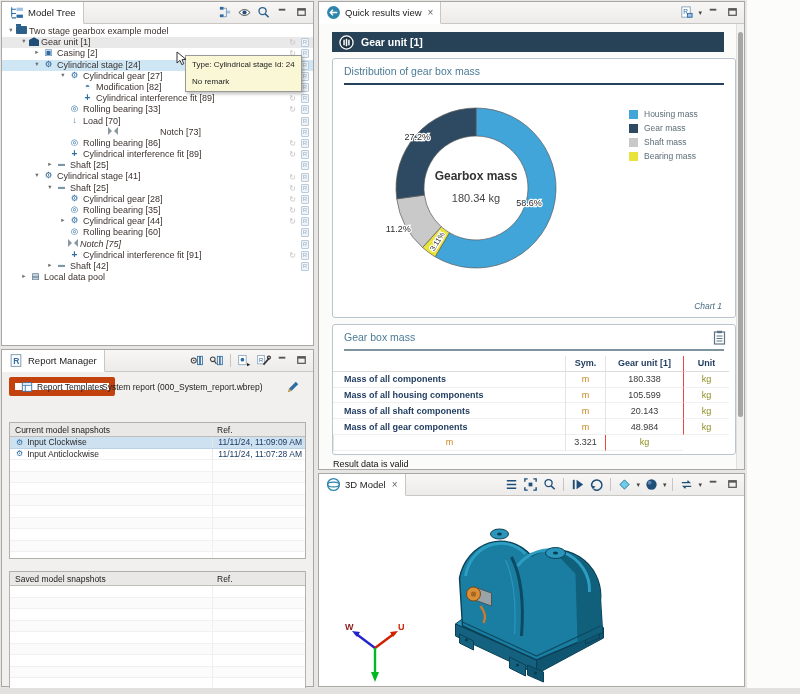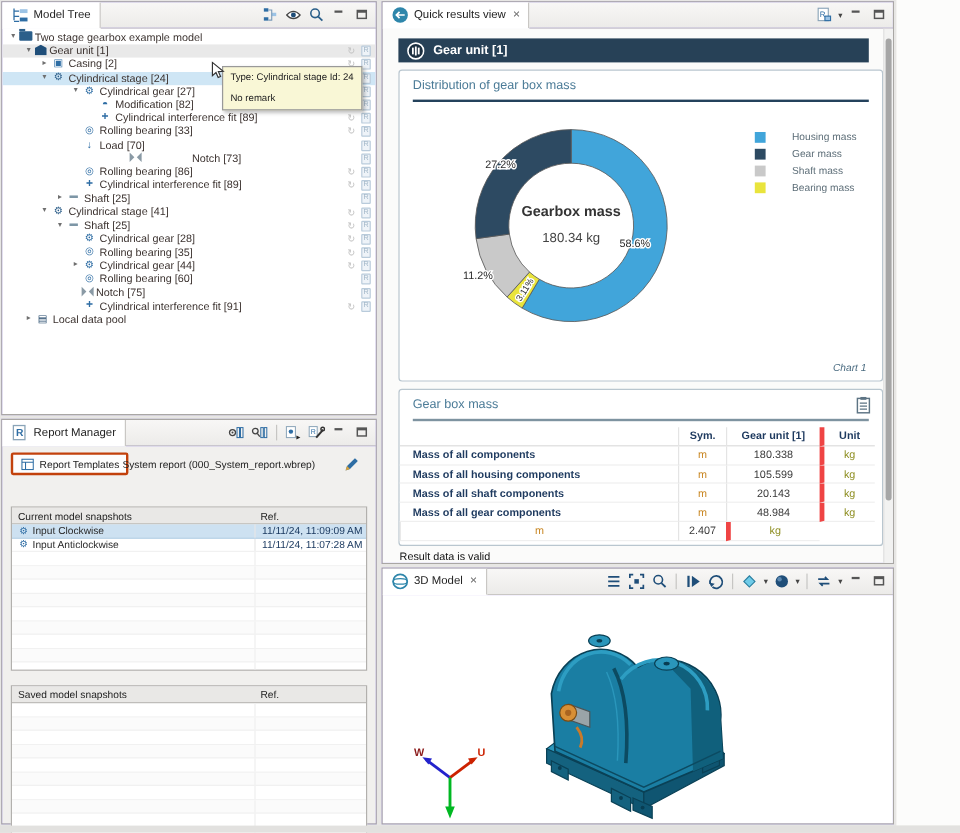--- a/index.html
+++ b/index.html
@@ -38,21 +38,21 @@
   .ic-notch { position:relative; width:10px; height:8px; }
   .ic-notch::before { content:""; position:absolute; left:0; top:0; border-top:4px solid transparent; border-bottom:4px solid transparent; border-left:4px solid #8a9aa5; }
   .ic-notch::after { content:""; position:absolute; right:0; top:0; border-top:4px solid transparent; border-bottom:4px solid transparent; border-right:4px solid #8a9aa5; }
   .tooltip { position:absolute; left:183px; top:53px; background:#f9f7d6; border:1px solid #999; box-shadow:2px 2px 3px rgba(0,0,0,.25); padding:4px 6px 5px; font-size:8px; color:#222; white-space:nowrap; z-index:6; }
   .tooltip div + div { margin-top:8px; }
   #cursor { position:absolute; left:174px; top:49px; z-index:7; }
 
   
   #report-panel { left:1px; top:349px; width:313px; height:338px; }
   .rp-body { position:absolute; top:22px; left:0; right:0; bottom:0; background:#f1f0ee; }
-  .rt-btn { position:absolute; left:7px; top:5px; height:19px; border:2px solid #c2410c; background:#fdfdfd; border-radius:2px; display:flex; align-items:center; gap:4px; padding:0 6px; font-size:8.5px; color:#222; }
+  .rt-btn { position:absolute; left:7px; top:5px; height:19px; border:6px solid #c2410c; background:#fdfdfd; border-radius:2px; display:flex; align-items:center; gap:4px; padding:0 6px; font-size:8.5px; color:#222; }
   .rt-name { position:absolute; left:100px; top:10px; font-size:8.5px; color:#222; }
   .edit-btn { position:absolute; right:10px; top:6px; width:20px; height:17px; display:flex; align-items:center; justify-content:center; }
   .snap-table { position:absolute; left:7px; right:7px; background:#fff; border:1px solid #b2b0ad; overflow:hidden; }
   #current-snaps { top:50px; height:137px; }
   #saved-snaps { top:199px; height:137px; }
   .snap-head { display:grid; grid-template-columns:1fr 93px; height:14px; background:#e9e8e6; border-bottom:1px solid #bfbdba; font-size:8.5px; color:#222; align-items:center; }
   .snap-head div { padding-left:5px; }
   .snap-row { display:grid; grid-template-columns:1fr 93px; height:11.5px; align-items:center; font-size:8.5px; border-bottom:1px solid #f1f1f1; }
   .snap-row.alt { background:#fbfbfb; }
   .snap-row.sel { background:#cde1f1; border-bottom:1px solid #b9d2e6; }
@@ -66,33 +66,33 @@
   .q-body { position:absolute; top:22px; left:0; right:0; bottom:0; background:#fbfbfa; }
   .qheader { position:absolute; left:13px; top:8px; width:392px; height:20px; background:#274157; color:#fff; display:flex; align-items:center; gap:7px; padding-left:7px; font-size:10.5px; font-weight:bold; }
   .card { position:absolute; left:13px; background:#fff; border:1px solid #b9c6cf; border-radius:3px; }
   #chartCard { top:34px; width:404px; height:260px; }
   #tableCard { top:300px; width:404px; height:131px; }
   .card-title { position:absolute; left:11px; top:6px; font-size:10.5px; color:#4b7b97; }
   .card-rule { position:absolute; left:11px; right:11px; top:24px; height:2px; background:#24425c; }
   #tableCard .card-rule { background:#7e93a0; }
   #donut { position:absolute; left:0; top:26px; }
   .legend { position:absolute; left:296px; top:48px; }
-  .lrow { display:flex; align-items:center; gap:22px; height:14px; }
+  .lrow { display:flex; align-items:center; gap:6px; height:14px; }
   .lchip { width:9px; height:9px; flex:none; }
   .llabel { font-size:8.5px; color:#5d6e78; }
   .chart-footer { position:absolute; right:13px; bottom:6px; font-size:8.5px; font-style:italic; color:#4a6b80; }
   .clip-icon { position:absolute; right:9px; top:5px; }
   .mtable { position:absolute; left:0; top:31px; right:6px; }
   .mrow { display:grid; grid-template-columns:232px 40px 78px 46px; height:15.8px; align-items:stretch; }
   .mrow > div { display:flex; align-items:center; font-size:9px; border-bottom:1px solid #efefef; }
   .mrow.mhead > div { font-weight:bold; color:#1e3a5f; border-bottom:1px solid #dcdcdc; }
   .c-label { padding-left:11px; font-weight:bold; color:#1e3a5f; }
   .c-sym { justify-content:center; color:#c8851f; border-left:1px solid #e4e4e4; }
   .c-val { justify-content:center; color:#3a3a3a; border-left:1px solid #e4e4e4; }
-  .c-unit { justify-content:center; color:#8f8f23; border-left:4px solid #ef4444; }
+  .c-unit { justify-content:center; color:#8f8f23; border-left:1px solid #ef4444; }
   .qstatus { position:absolute; left:14px; top:435px; font-size:9px; color:#111; }
   .vscroll { position:absolute; top:0; right:0; bottom:0; width:8px; background:#f2f2f1; border-left:1px solid #e0e0e0; }
   .vthumb { position:absolute; left:1px; right:1px; top:8px; height:385px; background:#a6a6a6; border-radius:3px; }
 
   
   #model3d-panel { left:318px; top:473px; width:427px; height:214px; }
   .m3d-body { position:absolute; top:22px; left:0; right:0; bottom:0; background:#fff; }
   #gearbox { position:absolute; left:128px; top:28px; }
   #triad { position:absolute; left:24px; top:122px; }
 
@@ -293,34 +293,42 @@
           </span>
         </div>
         <div class="trow" style="padding-left: 56px;">
           <span class="texp"></span>
           <span class="ticon ic-bearing">◎</span>
           <span class="tlabel">Rolling bearing [60]</span>
           <span class="badges">
             <span class="b-doc">R</span>
           </span>
         </div>
-        <div class="trow" style="padding-left: 56px;">
+        <div class="trow" style="padding-left: 56px; font-style: italic;">
           <span class="texp"></span>
           <span class="ticon ic-notch"></span>
           <span class="tlabel">Notch [75]</span>
           <span class="badges">
             <span class="b-doc">R</span>
           </span>
         </div>
         <div class="trow" style="padding-left: 56px;">
           <span class="texp"></span>
           <span class="ticon ic-fit">+</span>
           <span class="tlabel">Cylindrical interference fit [91]</span>
           <span class="badges">
             <span class="b-swirl">↻</span>
+            <span class="b-doc">R</span>
+          </span>
+        </div>
+        <div class="trow" style="padding-left: 43px;">
+          <span class="texp">▸</span>
+          <span class="ticon ic-shaft">▬</span>
+          <span class="tlabel">Shaft [42]</span>
+          <span class="badges">
             <span class="b-doc">R</span>
           </span>
         </div>
         <div class="trow" style="padding-left: 17px;">
           <span class="texp">▸</span>
           <span class="ticon ic-datapool">▤</span>
           <span class="tlabel">Local data pool</span>
         </div>
       </div>
     <div class="tooltip">
@@ -602,21 +610,21 @@
               <div class="c-unit">kg</div>
             </div>
             <div class="mrow">
               <div class="c-label">Mass of all gear components</div>
               <div class="c-sym">m</div>
               <div class="c-val">48.984</div>
               <div class="c-unit">kg</div>
             </div>
             <div class="mrow">
               <div class="c-sym">m</div>
-              <div class="c-val">2.407</div>
+              <div class="c-val">3.321</div>
               <div class="c-unit">kg</div>
             </div>
           </div>
       </div>
 
       <div class="qstatus">Result data is valid</div>
       <div class="vscroll">
           <div class="vthumb"></div>
         </div>
     </div>

